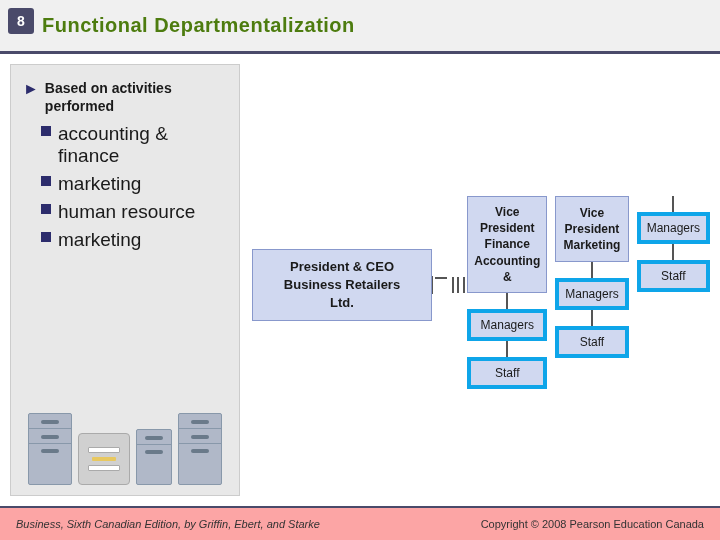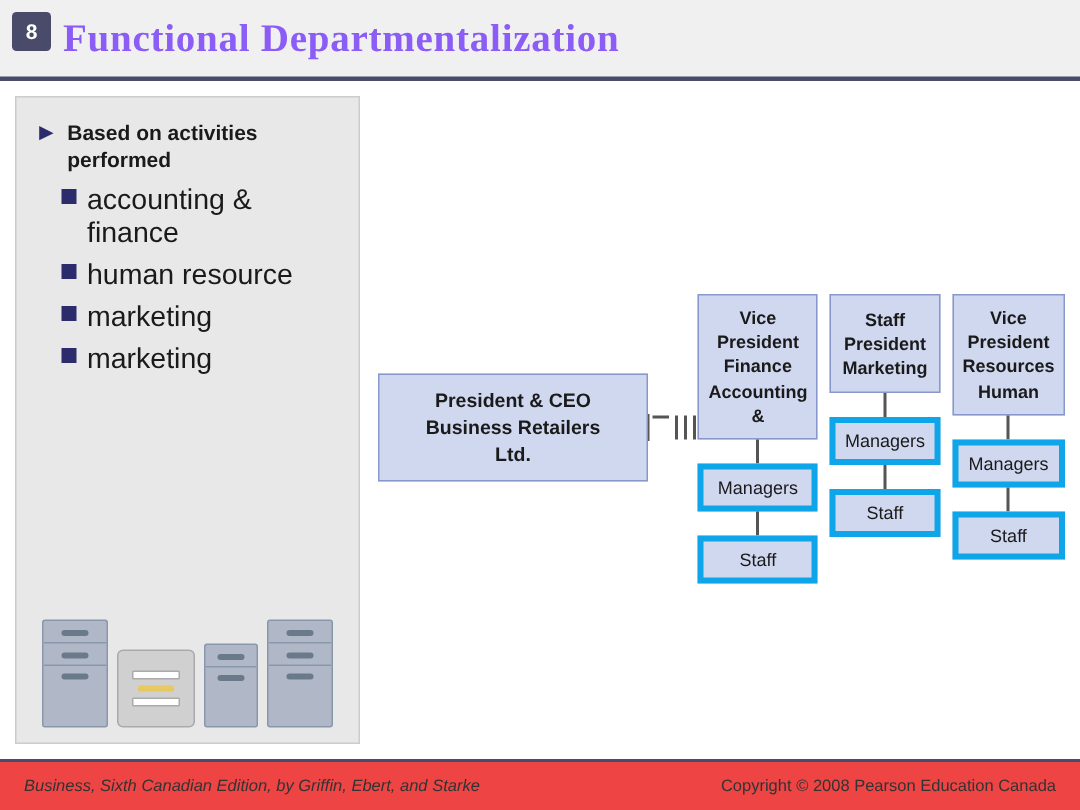--- a/index.html
+++ b/index.html
@@ -31,25 +31,24 @@
     
     .header {
       background: #f0f0f0;
       border-bottom: 3px solid #4a4a6a;
       padding: 10px 10px 10px 42px;
       height: 54px;
       display: flex;
       align-items: center;
     }
     .header-title {
-      font-size: 26px;
+      font-size: 20px;
       font-weight: bold;
-      color: #8b5cf6;
+      color: #4d7c0f;
       letter-spacing: 0.5px;
-      font-family: Liberation Serif, serif;
     }
 
     
     .main {
       display: flex;
       flex-direction: row;
       height: calc(540px - 54px - 34px);
       padding: 10px;
       gap: 12px;
     }
@@ -277,21 +276,21 @@
     }
 
     
     .footer {
       height: 34px;
       border-top: 2px solid #4a4a6a;
       display: flex;
       align-items: center;
       justify-content: space-between;
       padding: 0 16px;
-      background: #ef4444;
+      background: #fca5a5;
       font-size: 11px;
       color: #333;
       font-style: italic;
     }
     .footer-left { font-style: italic; }
     .footer-right { font-style: normal; }
   </style>
 </head>
 <body>
 
@@ -306,33 +305,33 @@
   <div class="left-panel">
     <div class="bullet-section">
       <div class="bullet-main">
         <span class="bullet-arrow">►</span>
         <span class="bullet-main-text">Based on activities performed</span>
       </div>
       <ul class="sub-bullets">
         <li>
           <span class="sq-bullet"></span>
           <span>accounting &amp; finance</span>
+        </li>
+        <li>
+          <span class="sq-bullet"></span>
+          <span>marketing</span>
         </li>
         <li>
           <span class="sq-bullet"></span>
           <span>human resource</span>
         </li>
         <li>
           <span class="sq-bullet"></span>
           <span>marketing</span>
         </li>
-        <li>
-          <span class="sq-bullet"></span>
-          <span>marketing</span>
-        </li>
       </ul>
     </div>
 
     <div class="cabinet-area">
 
       <div class="cabinet cabinet-lg">
         <div class="cabinet-drawer">
             <div class="cabinet-handle"></div>
           </div>
         <div class="cabinet-drawer2">
@@ -408,36 +407,33 @@
           <span>Managers</span>
         </div>
         <div class="org-branch-line"></div>
         <div class="org-sub-box">
           <span>Staff</span>
         </div>
       </div>
 
       <div class="org-branch">
         <div class="org-box">
-          <span>Staff President Marketing</span>
+          <span>Vice President Marketing</span>
         </div>
         <div class="org-branch-line"></div>
         <div class="org-sub-box">
           <span>Managers</span>
         </div>
         <div class="org-branch-line"></div>
         <div class="org-sub-box">
           <span>Staff</span>
         </div>
       </div>
 
       <div class="org-branch">
-        <div class="org-box">
-          <span>Vice President Resources Human</span>
-        </div>
         <div class="org-branch-line"></div>
         <div class="org-sub-box">
           <span>Managers</span>
         </div>
         <div class="org-branch-line"></div>
         <div class="org-sub-box">
           <span>Staff</span>
         </div>
       </div>
 

